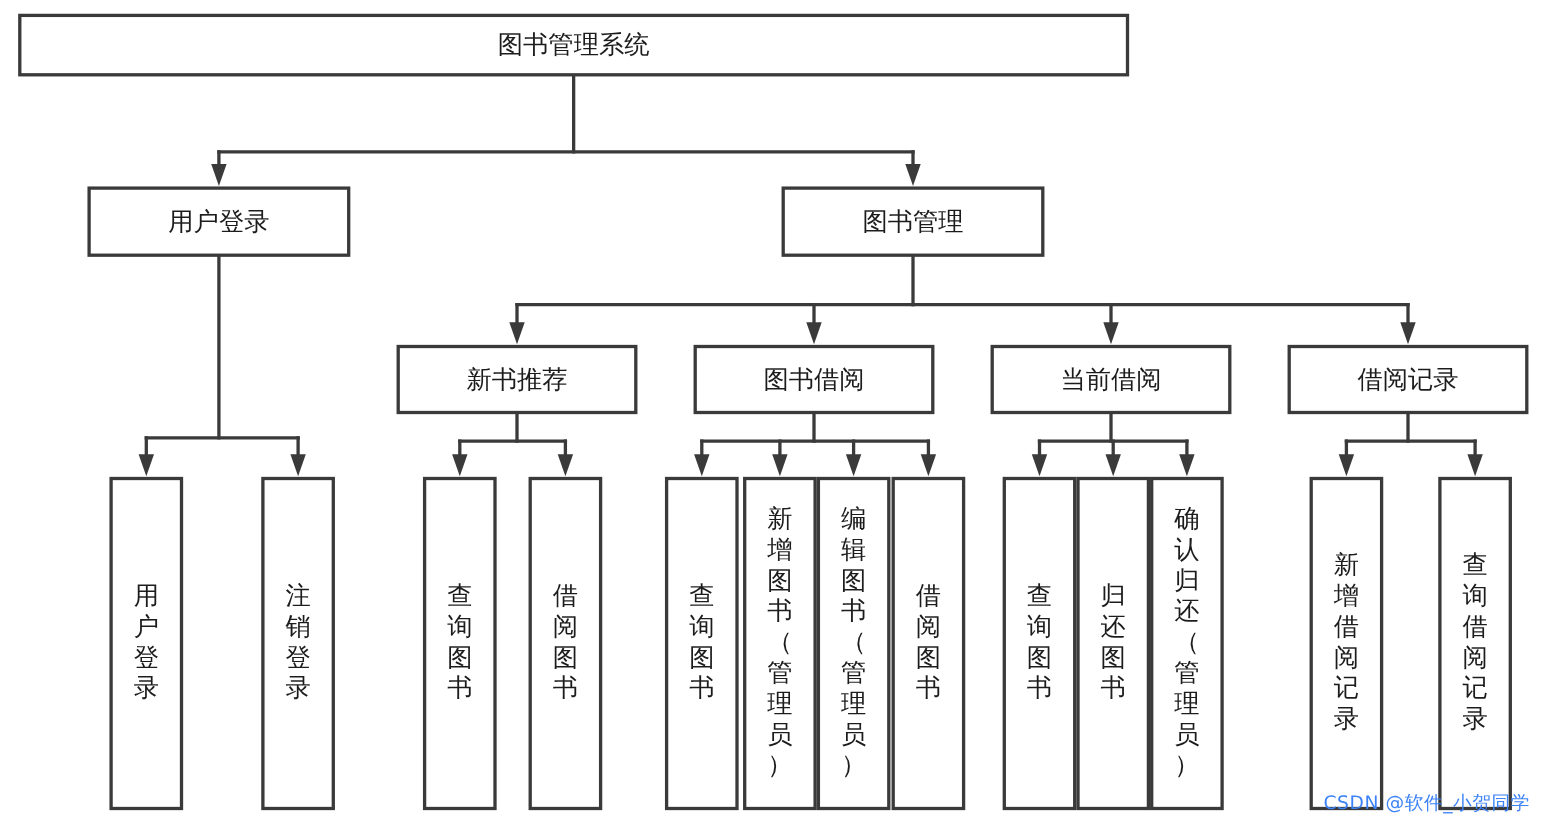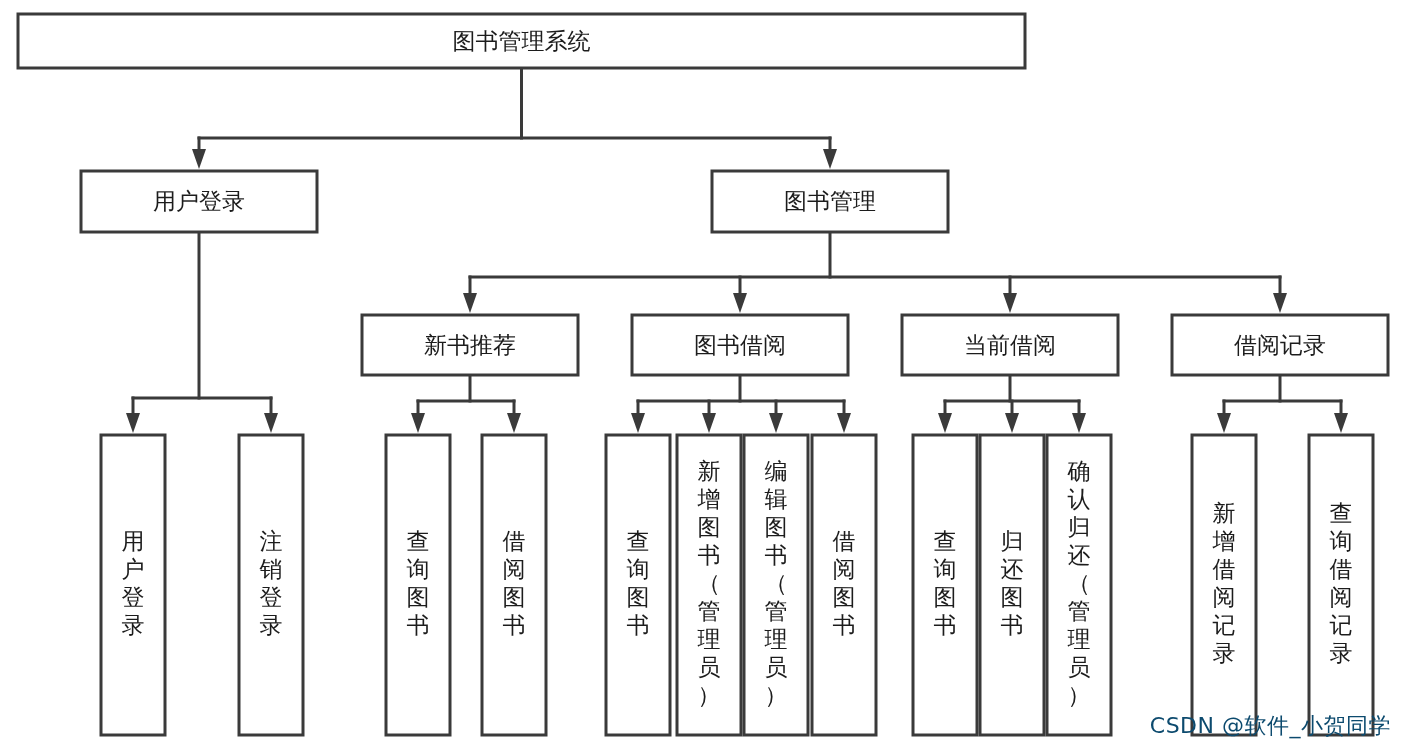--- a/index.html
+++ b/index.html
@@ -49,22 +49,22 @@
     font-family: "DejaVu Sans", "Liberation Sans", sans-serif;
     font-size: 23px;
     fill: #1c1c1c;
     text-anchor: middle;
   }
   .watermark {
     position: absolute;
     right: 14px;
     bottom: 6px;
     font-family: "DejaVu Sans", "Liberation Sans", sans-serif;
-    font-size: 22px;
-    color: #0c4a6e;
+    font-size: 17px;
+    color: #3b82f6;
     white-space: nowrap;
     letter-spacing: 0.5px;
     pointer-events: none;
   }
 </style>
 </head>
 <body>
 
 <div id="stage">
   <svg id="diagram-svg" viewBox="0 0 1405 747" xmlns="http://www.w3.org/2000/svg">

